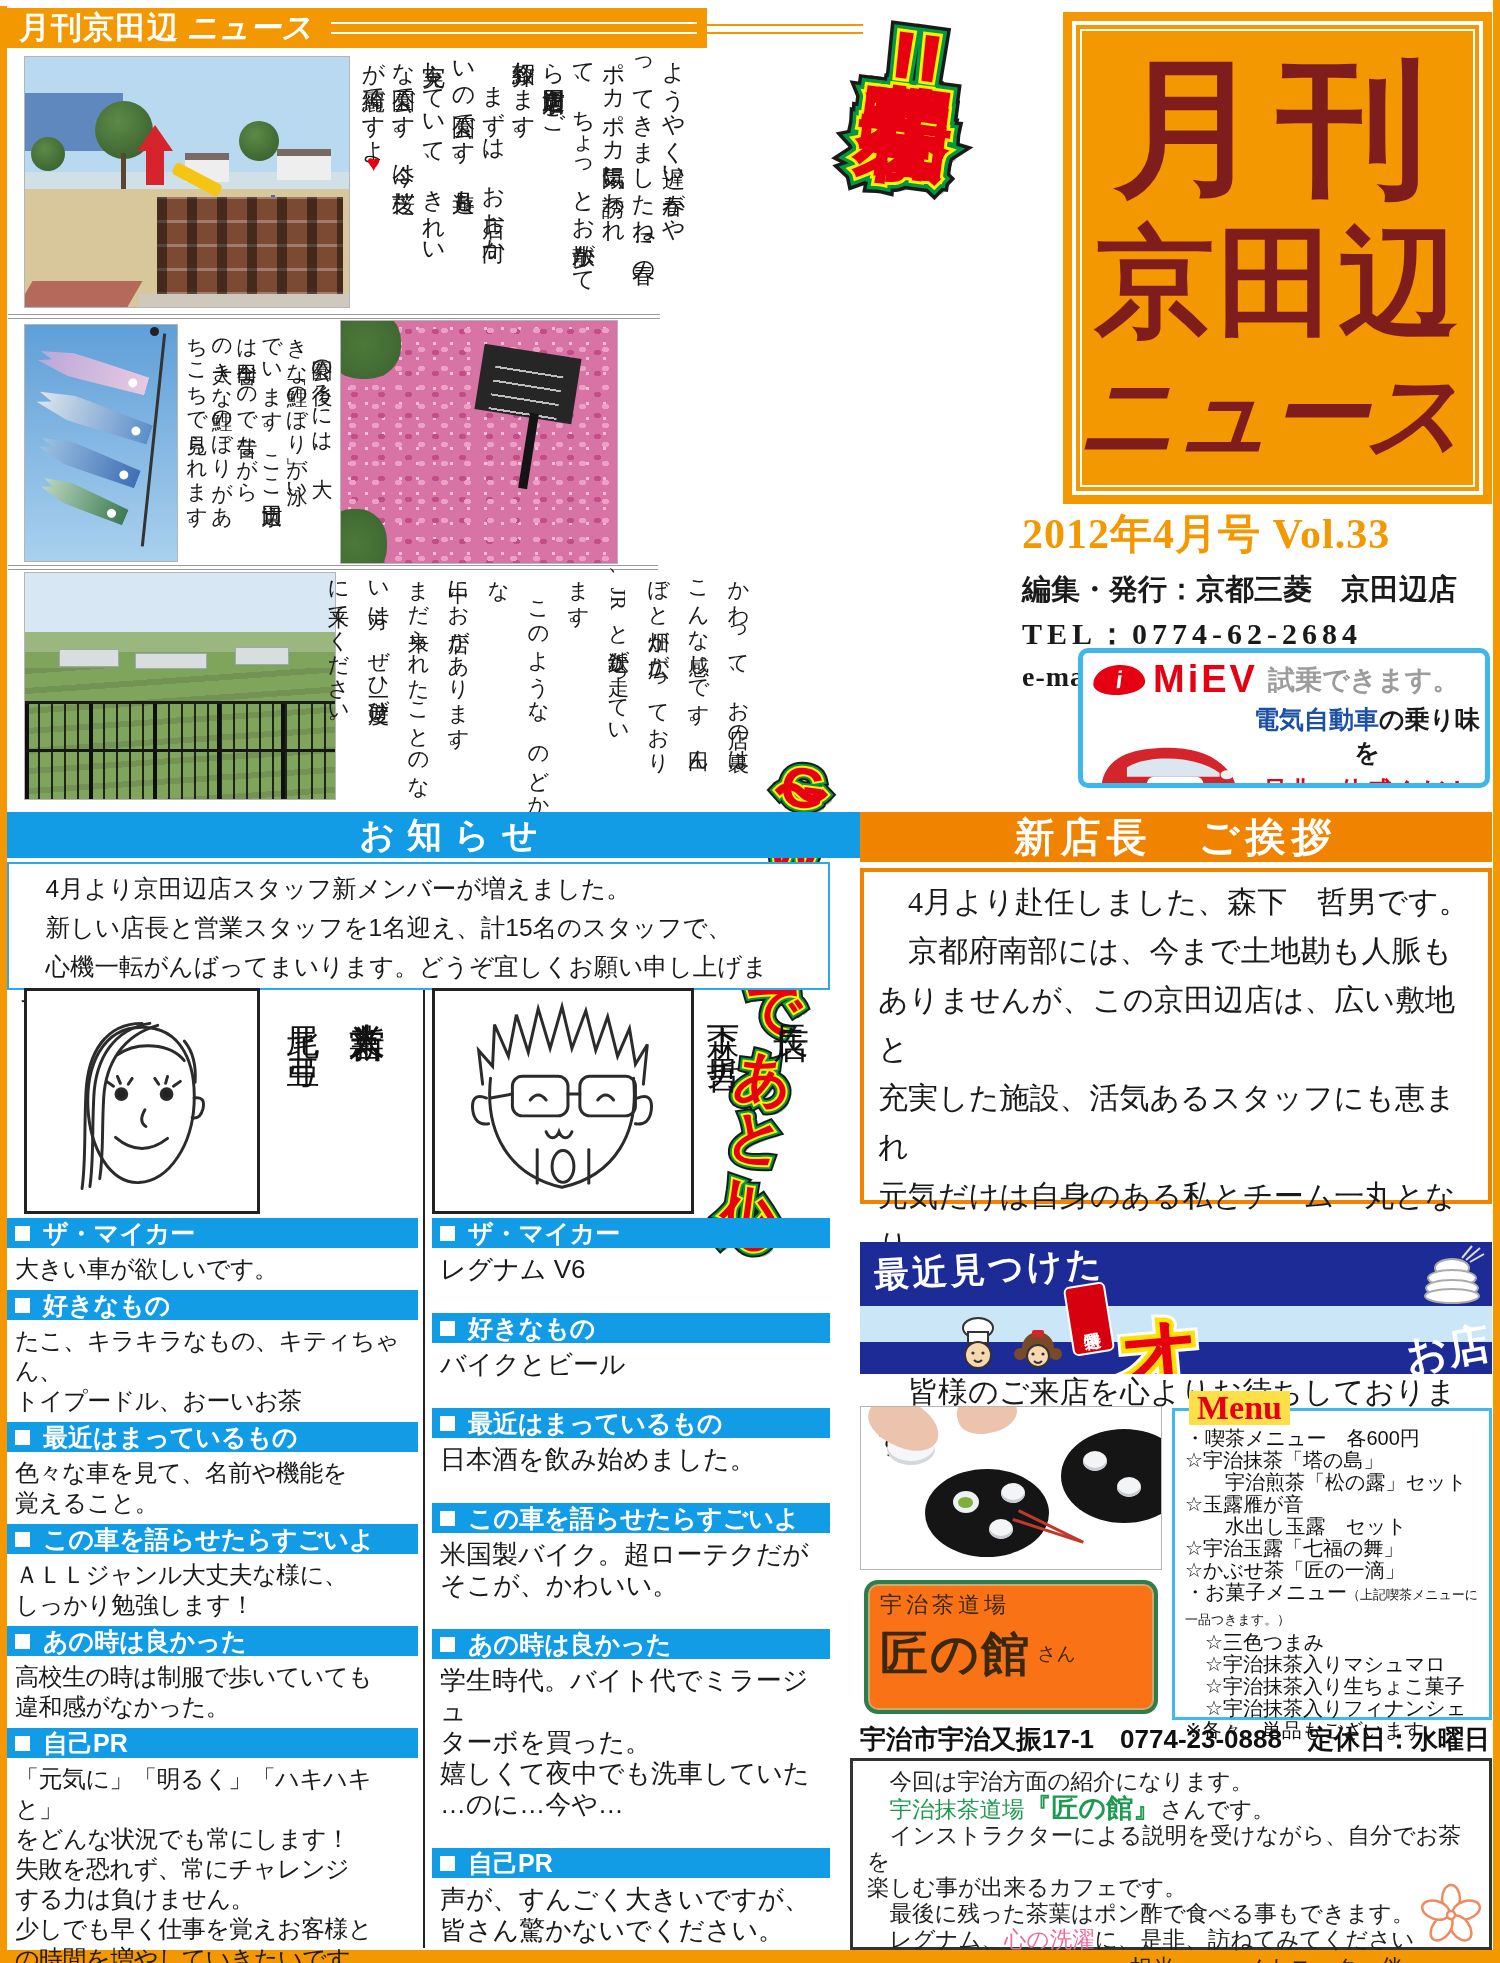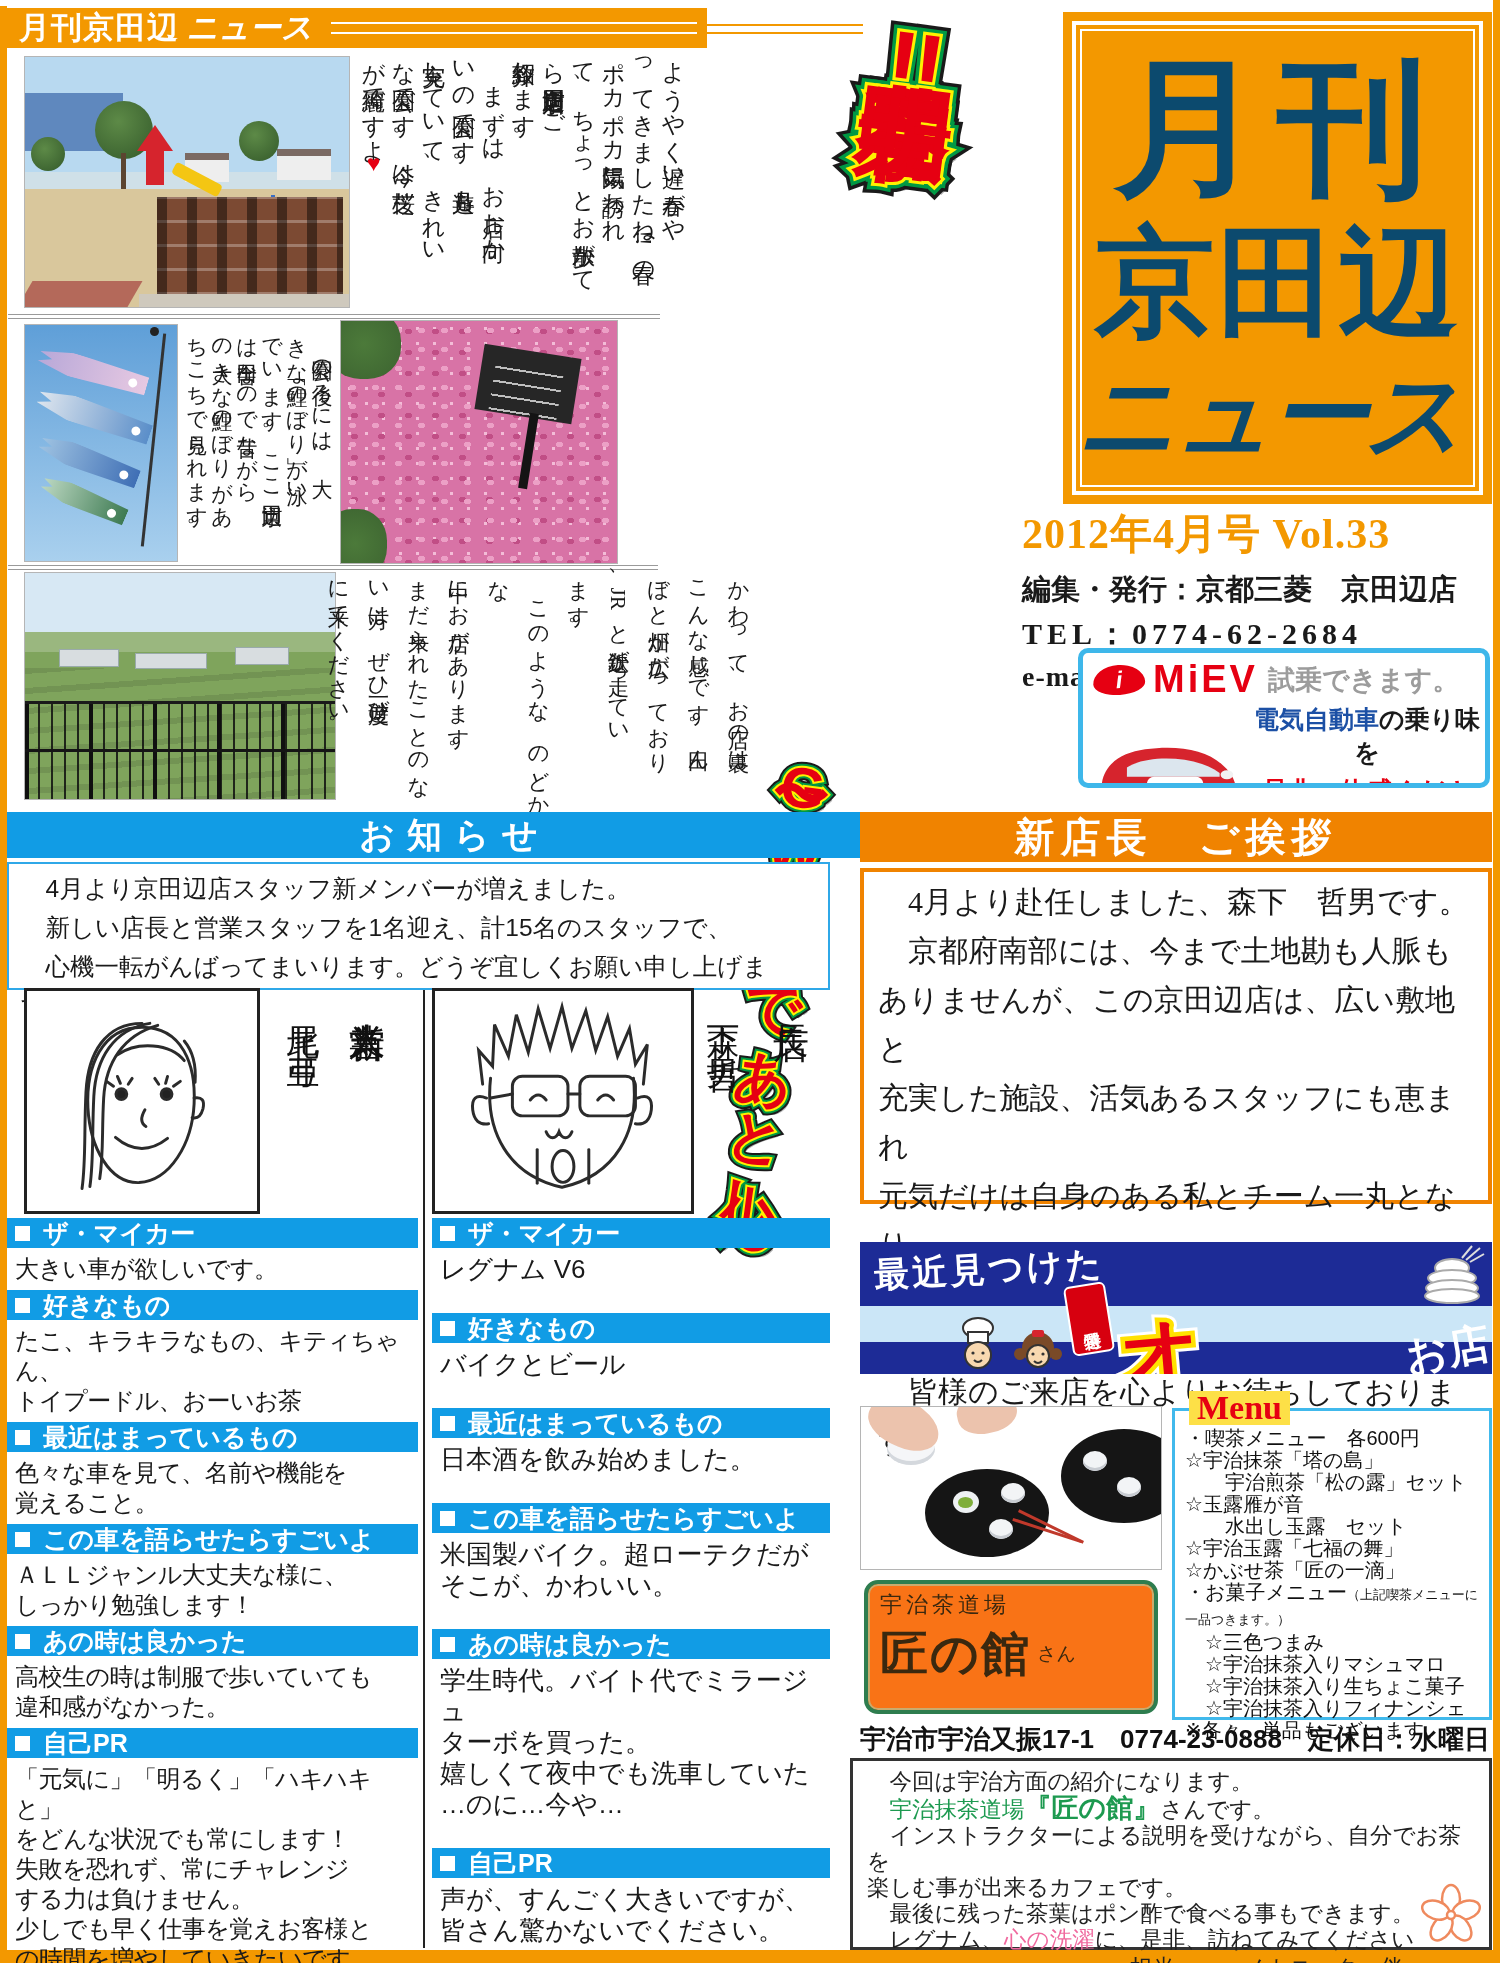--- a/index.html
+++ b/index.html
@@ -86,21 +86,21 @@
   .o-y{-webkit-text-stroke:6px #FFF100;color:#FFF100;}
   .o-r{color:#E60012;}
   .hl-sub .o-k{-webkit-text-stroke:12px #1a1a1a;text-shadow:5px 5px 0 #b8b8b8;}
   .hl-sub .o-g{-webkit-text-stroke:8px #009944;}
   .hl-sub .o-y{-webkit-text-stroke:4px #FFF100;}
 
   
   .mast{left:1063px;top:12px;width:429px;height:492px;background:#F39800;padding:9px;box-sizing:border-box;}
   .mast-in{height:100%;border:4px solid #fff;padding:4px;box-sizing:border-box;}
   .mast-in2{height:100%;border:2px solid #fff;box-sizing:border-box;display:flex;flex-direction:column;
-            align-items:center;justify-content:space-evenly;color:#0c4a6e;font-weight:bold;}
+            align-items:center;justify-content:space-evenly;color:#7f1d1d;font-weight:bold;}
   .m-l1{font-size:150px;line-height:1;letter-spacing:14px;}
   .m-l2{font-size:120px;line-height:1;letter-spacing:2px;}
   .m-l3{font-size:98px;line-height:1;transform:skewX(-14deg);letter-spacing:-4px;}
 
   
   .issue{left:1022px;top:506px;width:470px;}
   .iss-1{font-size:42px;font-weight:900;color:#F39800;letter-spacing:1px;}
   .iss-2{font-size:29px;font-weight:900;margin-top:8px;}
   .iss-3{font-size:30px;font-weight:bold;letter-spacing:5px;margin-top:4px;}
   .iss-4{font-size:28px;font-weight:bold;letter-spacing:1px;margin-top:3px;}

